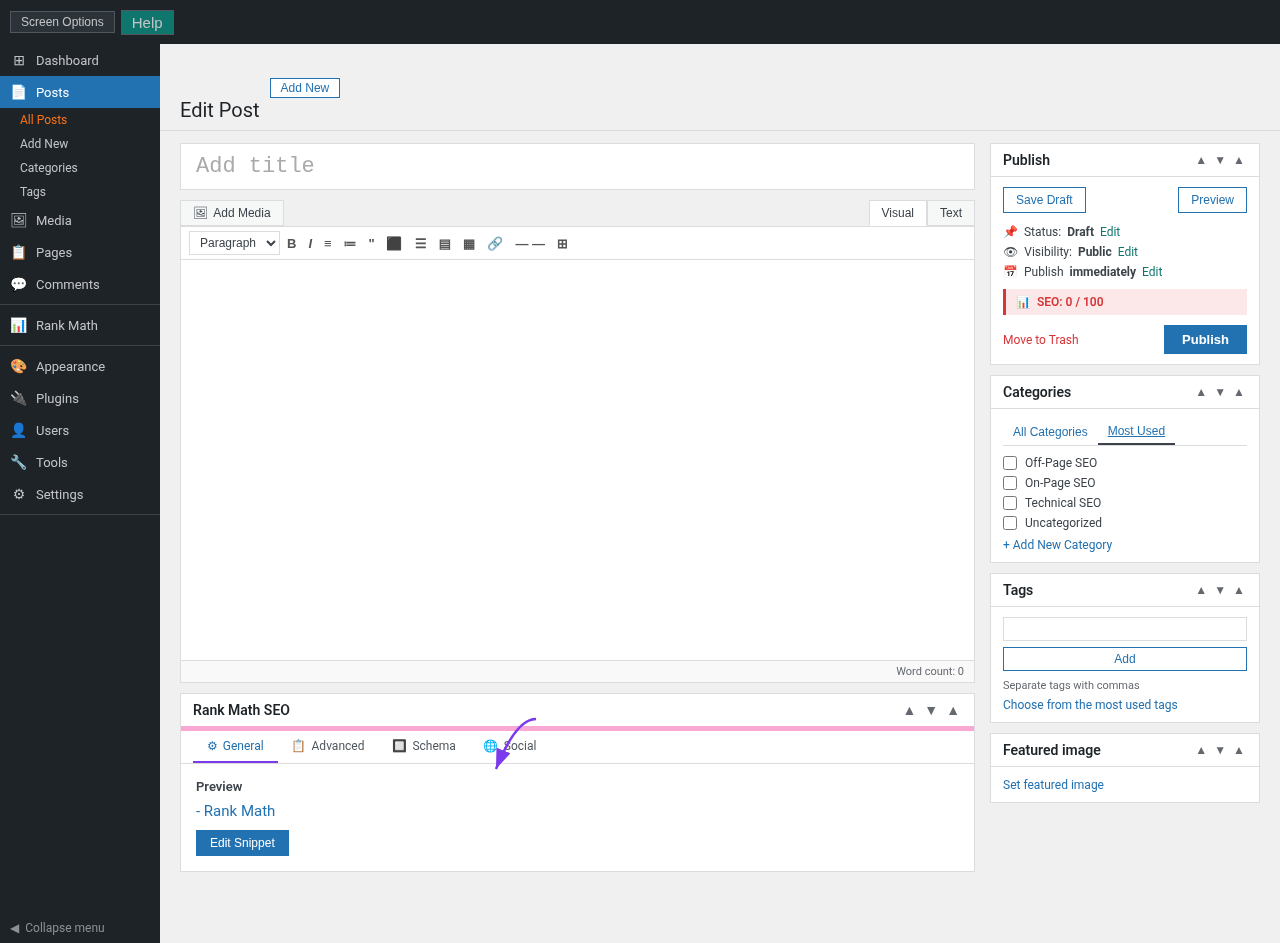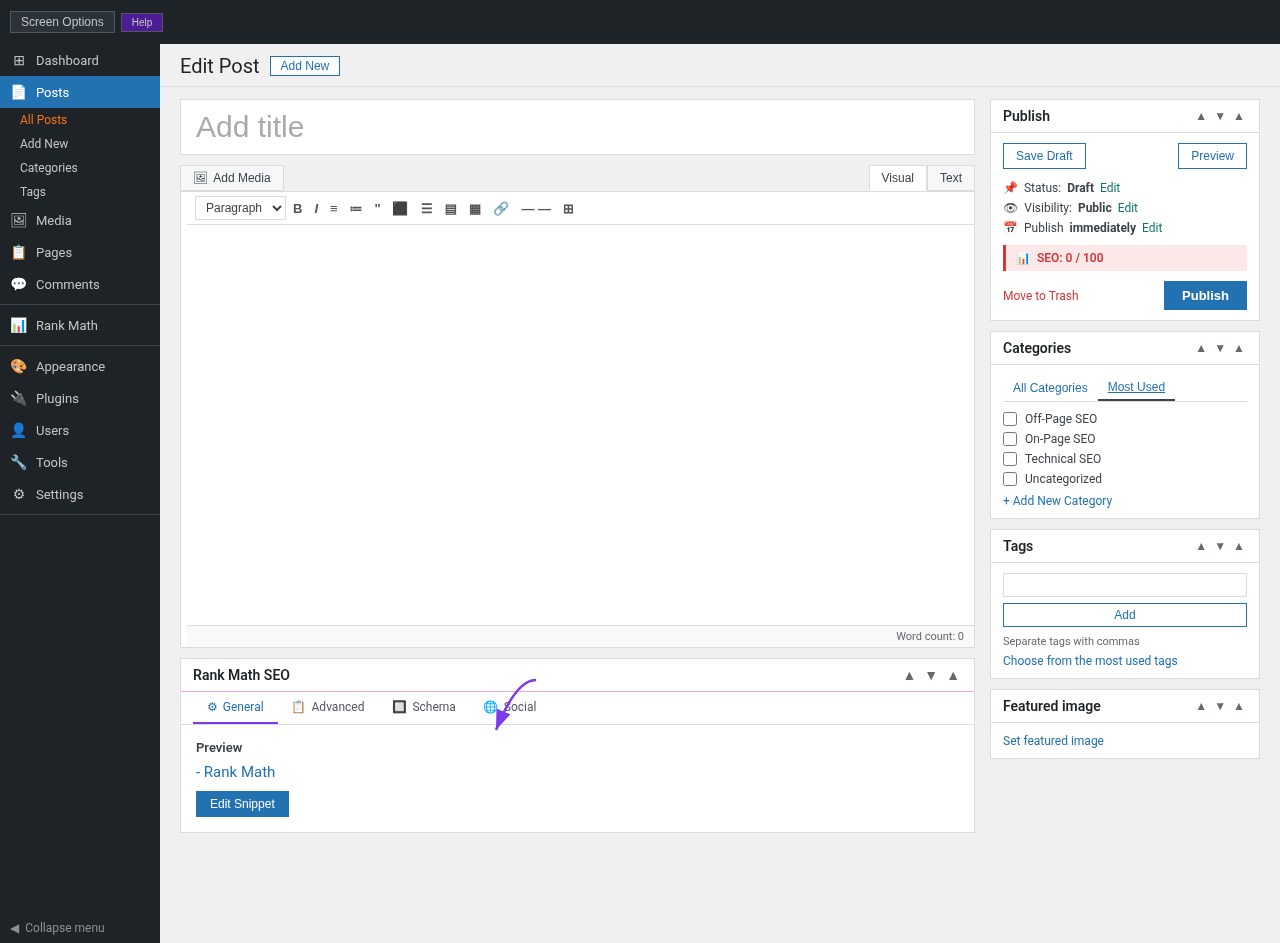--- a/index.html
+++ b/index.html
@@ -18,49 +18,49 @@
     .sidebar-submenu .sidebar-item { font-size: 12px; padding: 5px 10px; color: #c3c4c7; }
     .sidebar-submenu .sidebar-item.active-sub { color: #fff; }
     .sidebar-divider { border: none; border-top: 1px solid #3c434a; margin: 4px 0; }
     .collapse-menu { padding: 8px 10px; color: #8c8f94; cursor: pointer; font-size: 12px; display: flex; align-items: center; gap: 6px; margin-top: auto; }
 
     
     .main-content { flex: 1; overflow-y: auto; padding: 0; display: flex; flex-direction: column; }
 
     
     .page-header { padding: 10px 20px 8px; display: flex; align-items: center; gap: 10px; background: #f0f0f1; border-bottom: 1px solid #dcdcde; }
-    .page-title { font-size: 20px; font-weight: 400; color: #1d2327; }
+    .page-title { font-size: 20px; font-weight: 400; color: #1d2327; margin-top: 44px; }
     .add-new-btn { border: 1px solid #2271b1; color: #2271b1; background: #fff; padding: 2px 10px; font-size: 12px; cursor: pointer; }
 
     
     .content-area { display: flex; gap: 0; padding: 12px 20px; flex: 1; }
 
     
     .editor-column { flex: 1; margin-right: 15px; }
-    .title-input { width: 100%; padding: 10px 15px; font-size: 30px; border: 1px solid #dcdcde; background: #fff; margin-bottom: 10px; color: #3c434a; outline: none; }
+    .title-input { width: 100%; padding: 10px 15px; font-size: 22px; border: 1px solid #dcdcde; background: #fff; margin-bottom: 10px; color: #3c434a; outline: none; font-family: Liberation Mono, monospace; }
     .title-input::placeholder { color: #aaa; }
 
     
     .add-media-bar { display: flex; justify-content: space-between; align-items: center; margin-bottom: 0; }
     .add-media-btn { background: #f6f7f7; border: 1px solid #dcdcde; padding: 5px 12px; font-size: 12px; color: #3c434a; cursor: pointer; display: flex; align-items: center; gap: 5px; }
     .visual-text-tabs { display: flex; }
     .vt-tab { padding: 5px 12px; border: 1px solid #dcdcde; background: #f6f7f7; font-size: 12px; cursor: pointer; color: #3c434a; }
     .vt-tab.active { background: #fff; border-bottom: 1px solid #fff; }
 
     
-    .editor-wrapper { border: 1px solid #dcdcde; background: #fff; padding-left: 6px; }
+    .editor-wrapper { border: 1px solid #dcdcde; background: #fff; }
     .editor-toolbar { border-bottom: 1px solid #dcdcde; padding: 4px 8px; display: flex; align-items: center; gap: 2px; flex-wrap: wrap; }
     .toolbar-select { border: 1px solid #dcdcde; padding: 3px 6px; font-size: 12px; color: #3c434a; background: #fff; cursor: pointer; }
     .toolbar-btn { background: none; border: none; padding: 3px 5px; cursor: pointer; color: #555; font-size: 13px; font-weight: bold; }
     .editor-body { min-height: 400px; padding: 10px; background: #fff; }
     .word-count-bar { padding: 4px 10px; background: #f9f9f9; border-top: 1px solid #dcdcde; font-size: 11px; color: #646970; text-align: right; }
 
     
     .meta-box { border: 1px solid #dcdcde; background: #fff; margin-top: 10px; }
-    .meta-box-header { padding: 8px 12px; background: #fff; display: flex; align-items: flex-end; justify-content: space-between; border-bottom: 1px solid #f9a8d4; cursor: pointer; }
+    .meta-box-header { padding: 8px 12px; background: #fff; display: flex; align-items: flex-end; justify-content: space-between; border-bottom: 5px solid #f9a8d4; cursor: pointer; }
     .meta-box-title { font-size: 14px; font-weight: 600; color: #1d2327; }
     .meta-box-controls { display: flex; gap: 4px; }
     .meta-ctrl { background: none; border: none; cursor: pointer; color: #646970; font-size: 14px; padding: 0 2px; }
     .rank-math-tabs { display: flex; border-bottom: 1px solid #dcdcde; padding: 0 12px; }
     .rm-tab { padding: 8px 14px; font-size: 12px; cursor: pointer; color: #50575e; display: flex; align-items: center; gap: 5px; border-bottom: 2px solid transparent; }
     .rm-tab.active { color: #2271b1; border-bottom: 2px solid #7c3aed; }
     .rm-body { padding: 15px; }
     .preview-section { }
     .preview-label { font-size: 13px; font-weight: 600; color: #3c434a; margin-bottom: 8px; }
     .preview-title { color: #2271b1; font-size: 15px; margin-bottom: 10px; }
@@ -100,21 +100,21 @@
     .tags-link { color: #2271b1; text-decoration: none; font-size: 12px; cursor: pointer; display: block; }
 
     
     .set-image-link { color: #2271b1; text-decoration: none; font-size: 12px; cursor: pointer; }
   </style>
 </head>
 <body>
 
 <div style="background:#1d2327; height:44px; display:flex; align-items:center; justify-content:flex-start; padding:0 10px; gap:6px;">
   <button class="top-bar-btn" style="background:#2c3338; color:#c3c4c7; border:1px solid #50575e; padding:3px 10px; font-size:12px; cursor:pointer;">Screen Options</button>
-  <button class="top-bar-btn" style="background:#4c1d95; color:#c3c4c7; border:1px solid #50575e; padding:3px 10px; font-size:10px; cursor:pointer;">Help</button>
+  <button class="top-bar-btn" style="background:#0f766e; color:#c3c4c7; border:1px solid #50575e; padding:3px 10px; font-size:15px; cursor:pointer;">Help</button>
 </div>
 
 <div class="layout">
 
   <div class="sidebar">
     <div class="sidebar-item">
       <span class="icon">⊞</span>
       <span>Dashboard</span>
     </div>
     <div class="sidebar-item active">

